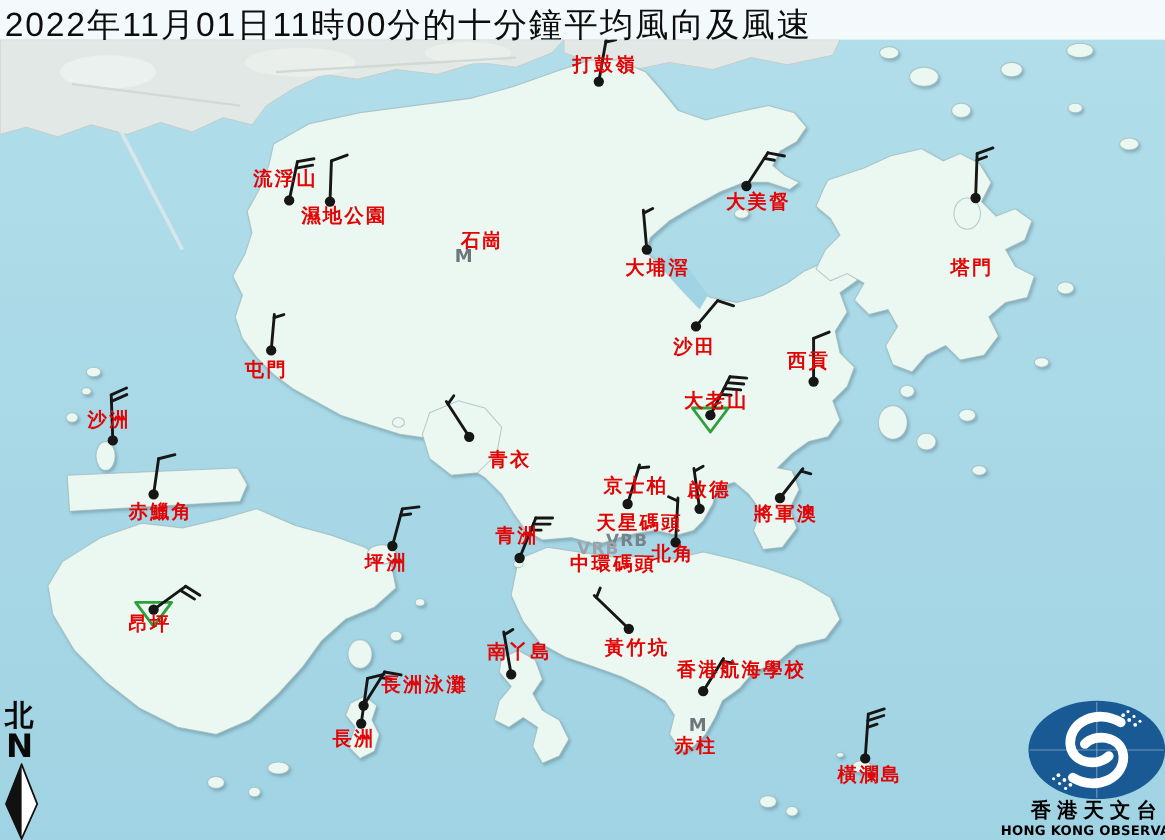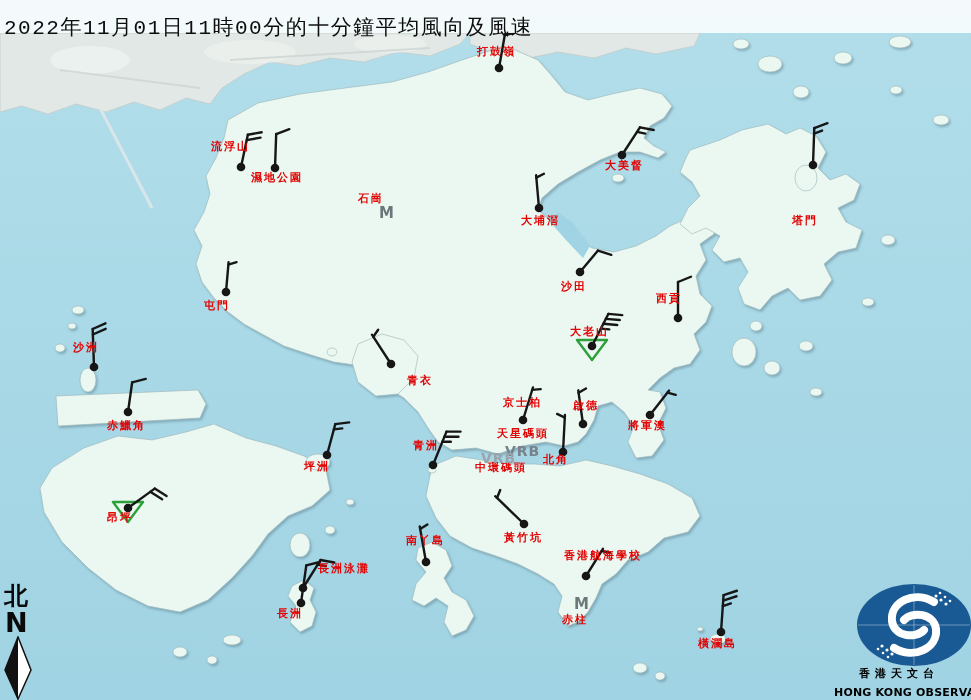--- a/index.html
+++ b/index.html
@@ -7,45 +7,45 @@
     position:relative;width:971px;height:700px;overflow:hidden;
     background:linear-gradient(#b4dfeb,#a2d4e4);
     font-family:"DejaVu Sans","Liberation Sans",sans-serif;
   }
   .stage svg{display:block;}
   #map-base{position:absolute;left:0;top:0;}
   #stations-overlay{position:absolute;left:0;top:0;}
   #labels-layer{position:absolute;left:0;top:0;width:971px;height:700px;pointer-events:none;}
   .station-label{
     position:absolute;white-space:nowrap;line-height:1;
-    color:#e20505;font-weight:700;font-size:11px;letter-spacing:2px;
+    color:#e20505;font-weight:700;font-size:16px;letter-spacing:2px;
   }
   .m-mark{
     position:absolute;white-space:nowrap;line-height:1;
     color:#6d767a;font-weight:700;font-size:15px;
   }
   .vrb-mark{
     position:absolute;white-space:nowrap;line-height:1;
     font-weight:700;font-size:14px;letter-spacing:1px;
   }
   .title-bar{
     position:absolute;left:0;top:0;width:971px;height:33px;
     background:rgba(251,253,253,0.90);
   }
   .title-text{
-    position:absolute;left:4px;top:16px;white-space:nowrap;line-height:1.2;
-    font-family:Liberation Mono, monospace;
-    font-size:21px;color:#0d0d0d;letter-spacing:1.5px;font-weight:500;
+    position:absolute;left:4px;top:4px;white-space:nowrap;line-height:1.2;
+    font-family:Liberation Sans, sans-serif;
+    font-size:28px;color:#0d0d0d;letter-spacing:1.5px;font-weight:500;
   }
   .compass{position:absolute;left:2px;top:584px;width:36px;height:116px;}
   .compass .hanzi{position:absolute;left:2px;top:0;font-size:24px;font-weight:700;color:#0a0a0a;line-height:1;}
   .compass .letter{position:absolute;left:3px;top:25px;font-size:27px;font-weight:700;color:#0a0a0a;line-height:1;}
   .compass svg{position:absolute;left:0;top:52px;}
   .logo{position:absolute;left:828px;top:580px;width:143px;height:120px;}
-  .logo .zh{position:absolute;left:31px;top:88px;font-size:11px;font-weight:700;letter-spacing:5px;line-height:1;white-space:nowrap;}
+  .logo .zh{position:absolute;left:31px;top:88px;font-size:17px;font-weight:700;letter-spacing:5px;line-height:1;white-space:nowrap;}
   .logo .en{position:absolute;left:6px;top:107px;font-size:11px;font-weight:700;letter-spacing:0.2px;line-height:1;white-space:nowrap;}
 </style>
 </head>
 <body>
 
 <div class="stage">
 
   <svg id="map-base" width="971" height="700" viewBox="0 0 971 700">
     <defs>
       <filter id="landshadow" x="-10%" y="-10%" width="130%" height="130%">
@@ -275,21 +275,21 @@
         <line x1="723.19732892294" y1="600.5767324168155" x2="736.512120151072" y2="596.2504944955663"></line>
         <line x1="722.8136683173473" y1="606.0633346932445" x2="730.8976487058561" y2="603.4366902410575"></line>
       </g>
       <circle cx="721" cy="632" r="4.3" fill="#161616"></circle>
     </svg>
 
   <div id="labels-layer">
       <span class="station-label" style="left: 477px; top: 46px;">打鼓嶺</span>
       <span class="station-label" style="left: 211px; top: 141px;">流浮山</span>
       <span class="station-label" style="left: 251px; top: 172px;">濕地公園</span>
-      <span class="station-label" style="left: 358px; top: 193px;">石崗</span>
+      <span class="station-label" style="left: 384px; top: 193px;">石崗</span>
       <span class="m-mark" style="left: 379px; top: 206px;">M</span>
       <span class="station-label" style="left: 605px; top: 160px;">大美督</span>
       <span class="station-label" style="left: 792px; top: 171px; margin-top: 44px;">塔門</span>
       <span class="station-label" style="left: 521px; top: 215px;">大埔滘</span>
       <span class="station-label" style="left: 561px; top: 281px;">沙田</span>
       <span class="station-label" style="left: 656px; top: 293px;">西貢</span>
       <span class="station-label" style="left: 570px; top: 326px;">大老山</span>
       <span class="station-label" style="left: 204px; top: 300px;">屯門</span>
       <span class="station-label" style="left: 73px; top: 342px;">沙洲</span>
       <span class="station-label" style="left: 107px; top: 420px; font-family: Liberation Serif, serif;">赤鱲角</span>

